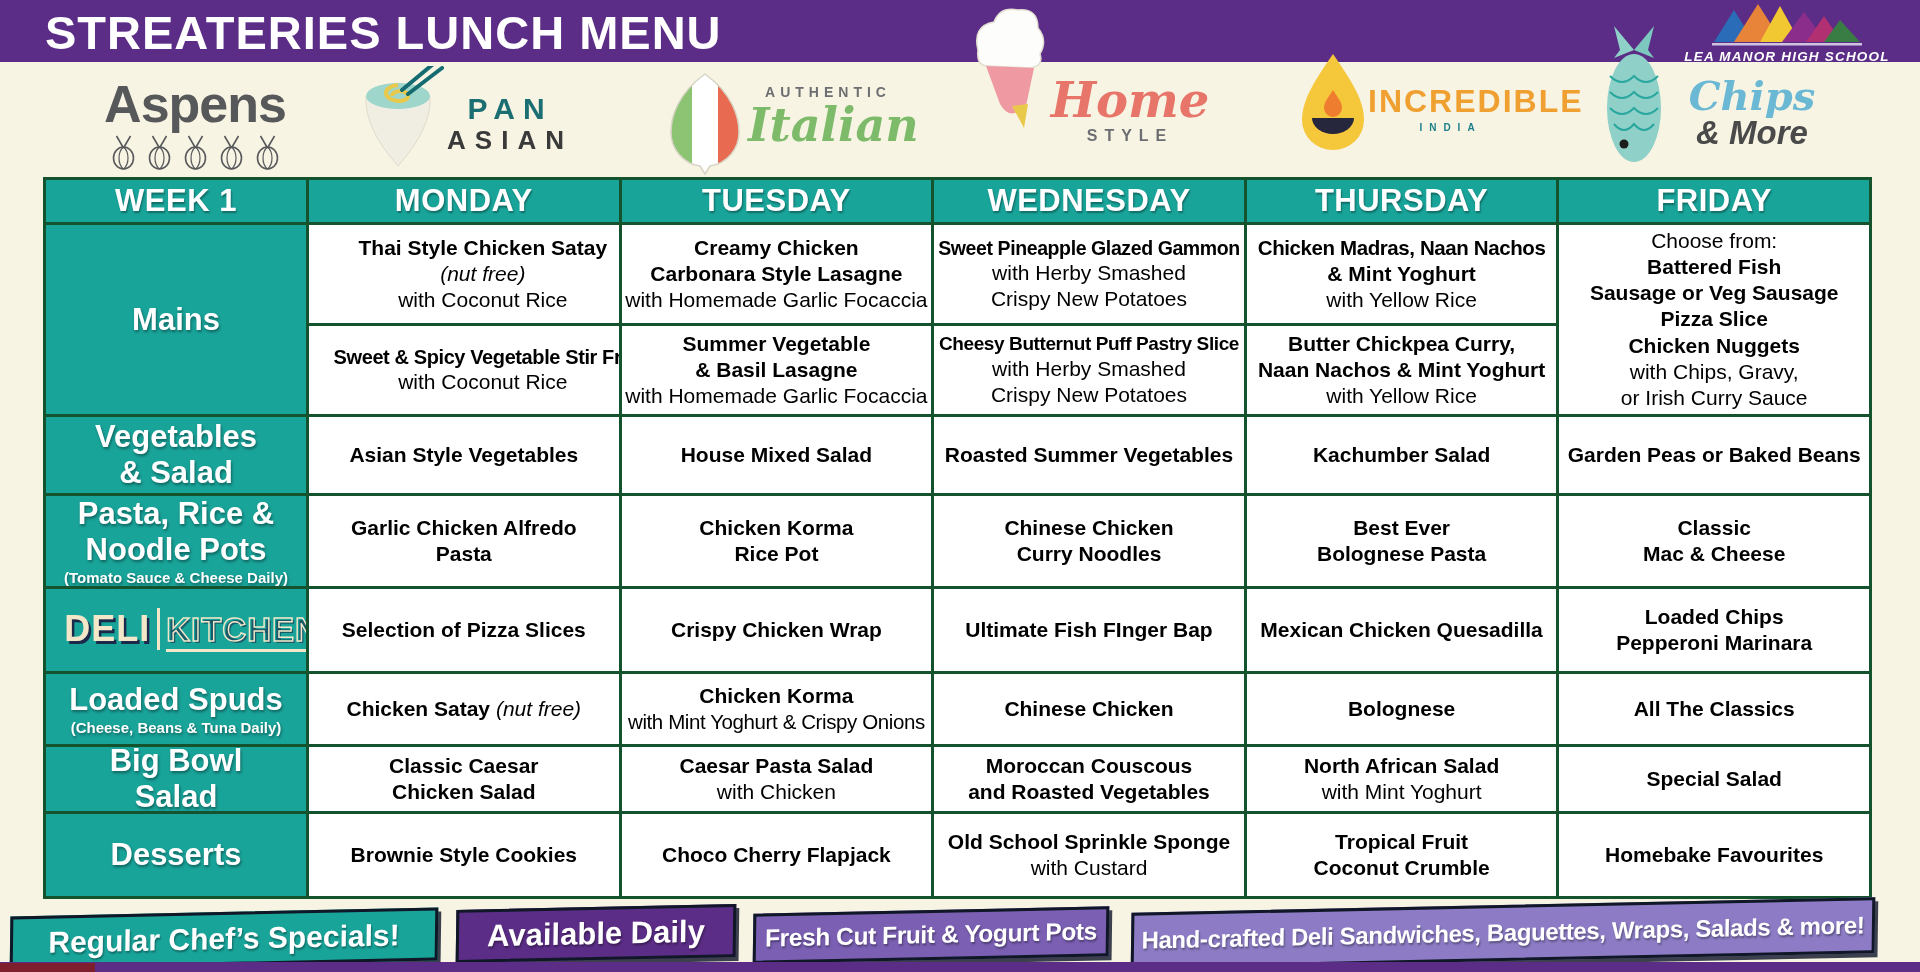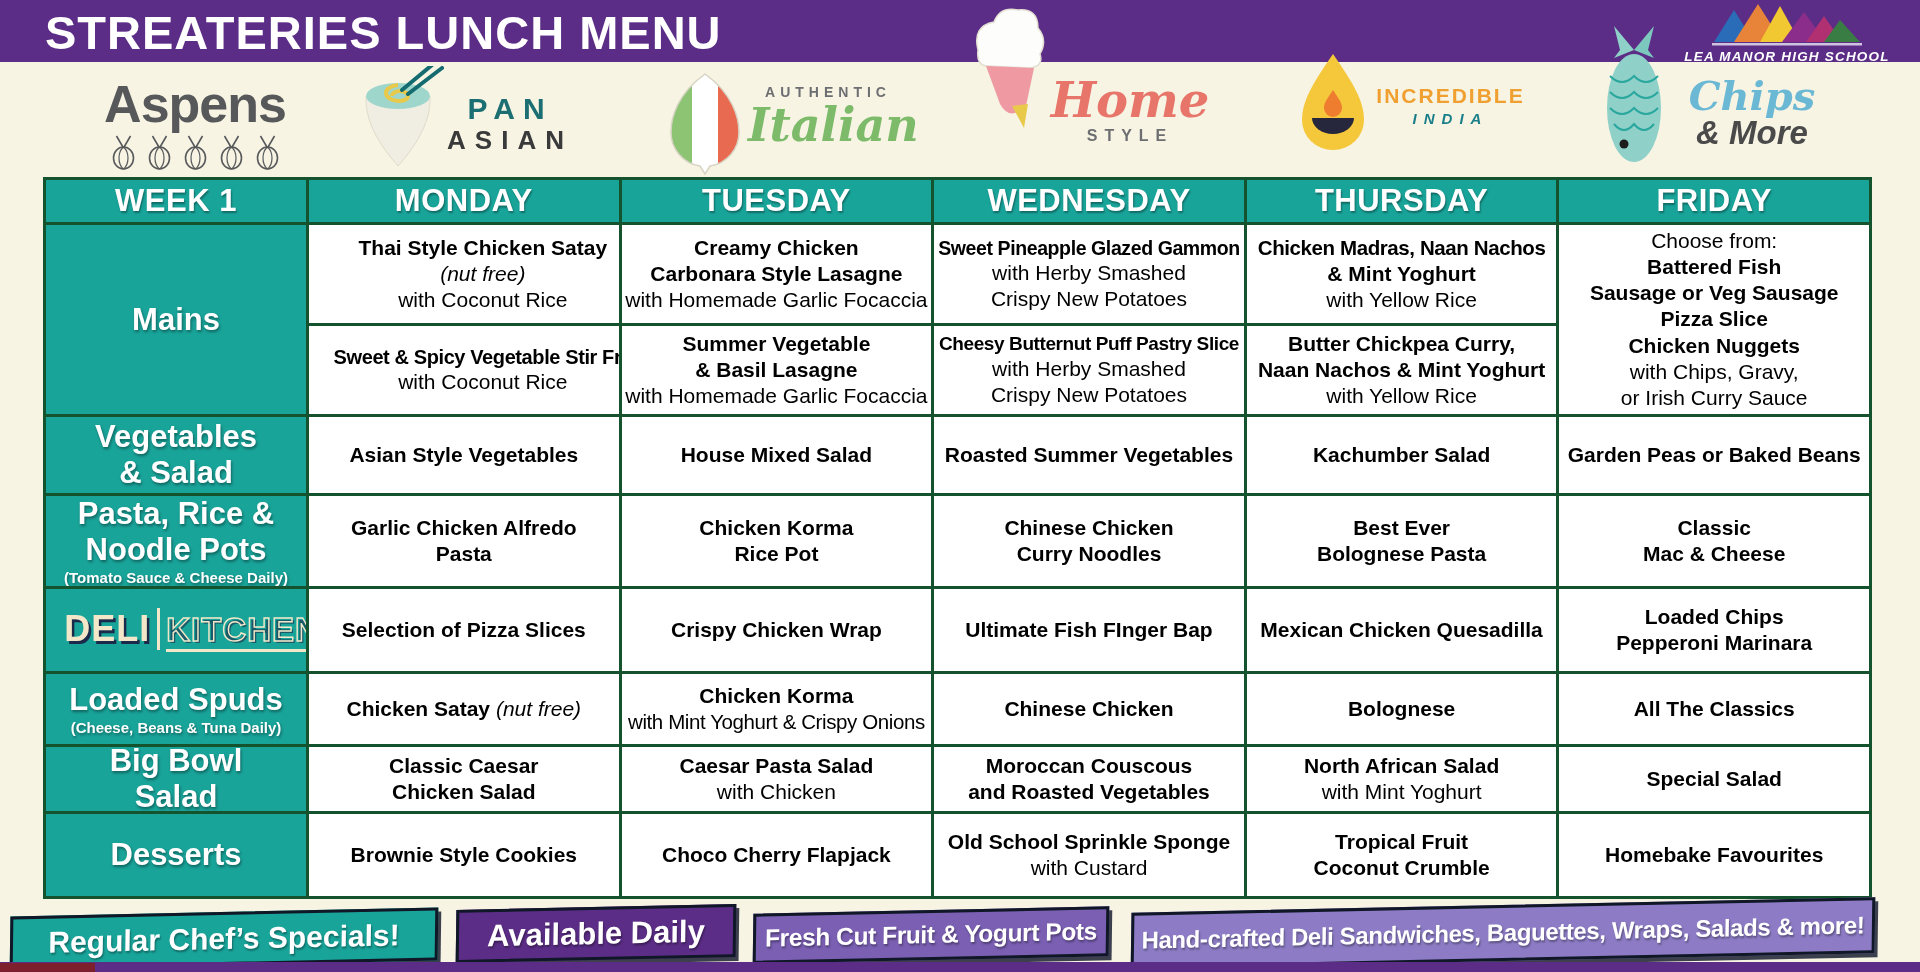--- a/index.html
+++ b/index.html
@@ -21,22 +21,22 @@
   
   .brand{position:absolute;text-align:center;}
   .aspens-text{font-size:52px;font-weight:bold;color:#57585a;letter-spacing:-1px;line-height:1;}
   .whisks{display:flex;justify-content:center;gap:5px;margin-top:4px;}
   .pan-line1{font-size:30px;font-weight:bold;color:#1b6f73;letter-spacing:8px;line-height:1.1;}
   .pan-line2{font-size:26px;font-weight:bold;color:#3a3a3a;letter-spacing:9px;line-height:1.2;}
   .ital-top{font-size:14px;font-weight:bold;color:#6d6e71;letter-spacing:5px;}
   .ital-main{font-family:"DejaVu Serif",serif;font-style:italic;font-weight:bold;font-size:46px;color:#7dbb6a;line-height:1;margin-top:2px;}
   .home-main{font-family:"DejaVu Serif",serif;font-style:italic;font-weight:bold;font-size:48px;color:#e8756a;line-height:1;}
   .home-sub{font-size:16px;font-weight:bold;color:#6d6e71;letter-spacing:7px;margin-top:3px;}
-  .india-main{font-size:21px;font-weight:bold;color:#f0a030;letter-spacing:2px;line-height:1.1;}
-  .india-sub{font-size:15px;font-weight:bold;color:#1b7f8a;letter-spacing:7px;margin-top:3px;font-style:italic;}
+  .india-main{font-size:32px;font-weight:bold;color:#f0a030;letter-spacing:2px;line-height:1.1;}
+  .india-sub{font-size:10px;font-weight:bold;color:#1b7f8a;letter-spacing:7px;margin-top:3px;}
   .chips-line1{font-family:"DejaVu Serif",serif;font-style:italic;font-weight:bold;font-size:40px;color:#6bb8d4;line-height:1;}
   .chips-line2{font-family:Liberation Sans, sans-serif;font-style:italic;font-weight:bold;font-size:33px;color:#4a4a4a;line-height:1.05;}
   
   .menu-table{
     position:absolute;left:43px;top:177px;width:1829px;height:722px;
     display:grid;box-sizing:border-box;
     grid-template-columns:260px repeat(5,1fr);
     grid-template-rows:42px 98px 88px 76px 90px 82px 70px 64px 82px;
     gap:3px;padding:3px;background:#14532d;
   }

